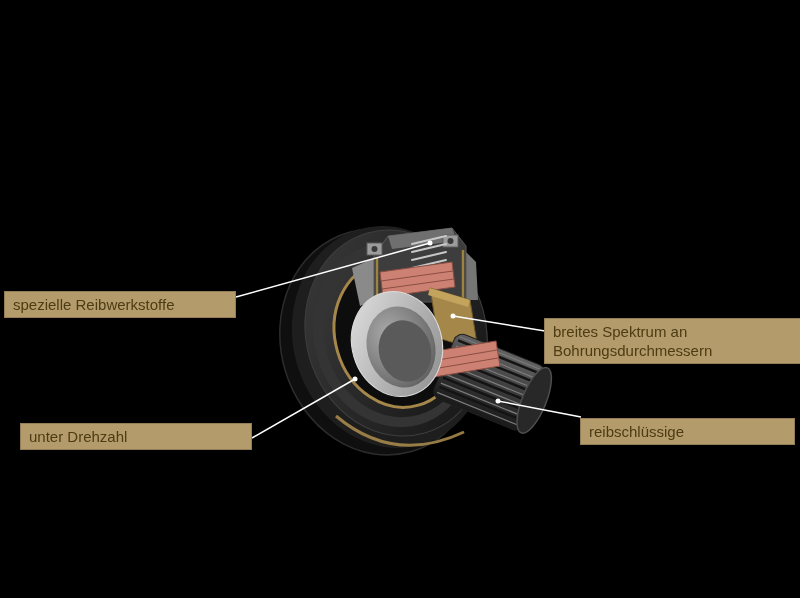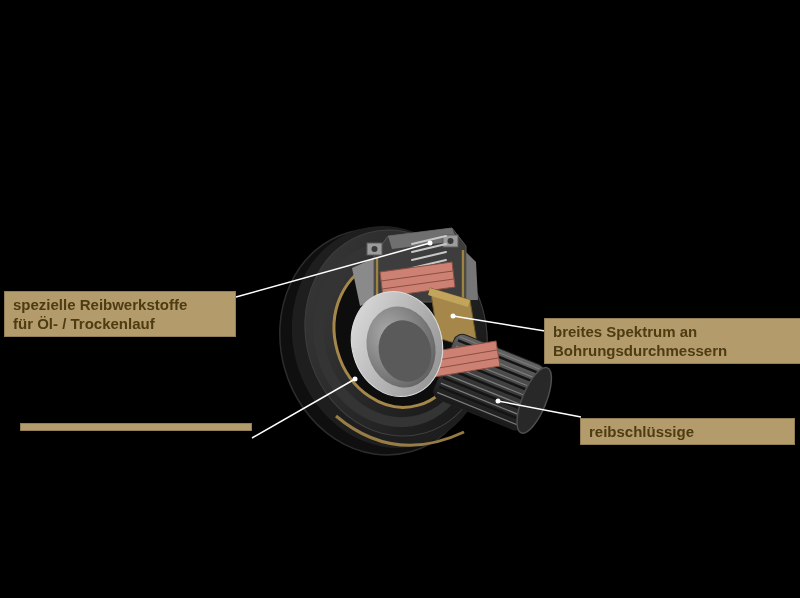--- a/index.html
+++ b/index.html
@@ -7,21 +7,21 @@
   .stage{
     position:relative;width:800px;height:598px;overflow:hidden;
     background:var(--background,#000);
     font-family:"Liberation Sans",sans-serif;
   }
   svg.scene{position:absolute;left:0;top:0;display:block}
   .label-box{
     position:absolute;
     background:var(--label-bg,#b39b6c);
     color:var(--label-text,#4d3b12);
-    font-size:15px;font-weight:bold;line-height:19px;
+    font-size:15px;font-weight:normal;line-height:19px;
     padding:4px 9px;
     box-shadow:inset 0 0 0 1px rgba(0,0,0,.18);
   }
   .label-box span{display:block;white-space:nowrap}
   .brass{fill:var(--brass,#a5874a)}
   .friction{fill:var(--friction,#cd8172)}
   .leader{stroke:var(--leader,#fff);stroke-width:1.5}
   .leader-dot{fill:var(--leader,#fff)}
 </style>
 </head>
@@ -131,24 +131,24 @@
       <circle class="leader-dot" cx="355" cy="379" r="2.5"></circle>
       <line class="leader" x1="545" y1="331" x2="453" y2="316"></line>
       <circle class="leader-dot" cx="453" cy="316" r="2.5"></circle>
       <line class="leader" x1="581" y1="417" x2="498" y2="401"></line>
       <circle class="leader-dot" cx="498" cy="401" r="2.5"></circle>
     </g>
   </svg>
 
   <div class="label-box" style="left:4px;top:291px;width:232px">
     <span>spezielle Reibwerkstoffe</span>
-    <span>für Öl- / Trockenlauf</span>
   </div>
 
   <div class="label-box" style="left:20px;top:423px;width:232px">
+    <span>unter Drehzahl</span>
   </div>
 
   <div class="label-box" style="left:544px;top:318px;width:261px">
     <span>breites Spektrum an</span>
     <span>Bohrungsdurchmessern</span>
   </div>
 
   <div class="label-box" style="left:580px;top:418px;width:215px">
     <span>reibschlüssige</span>
   </div>

